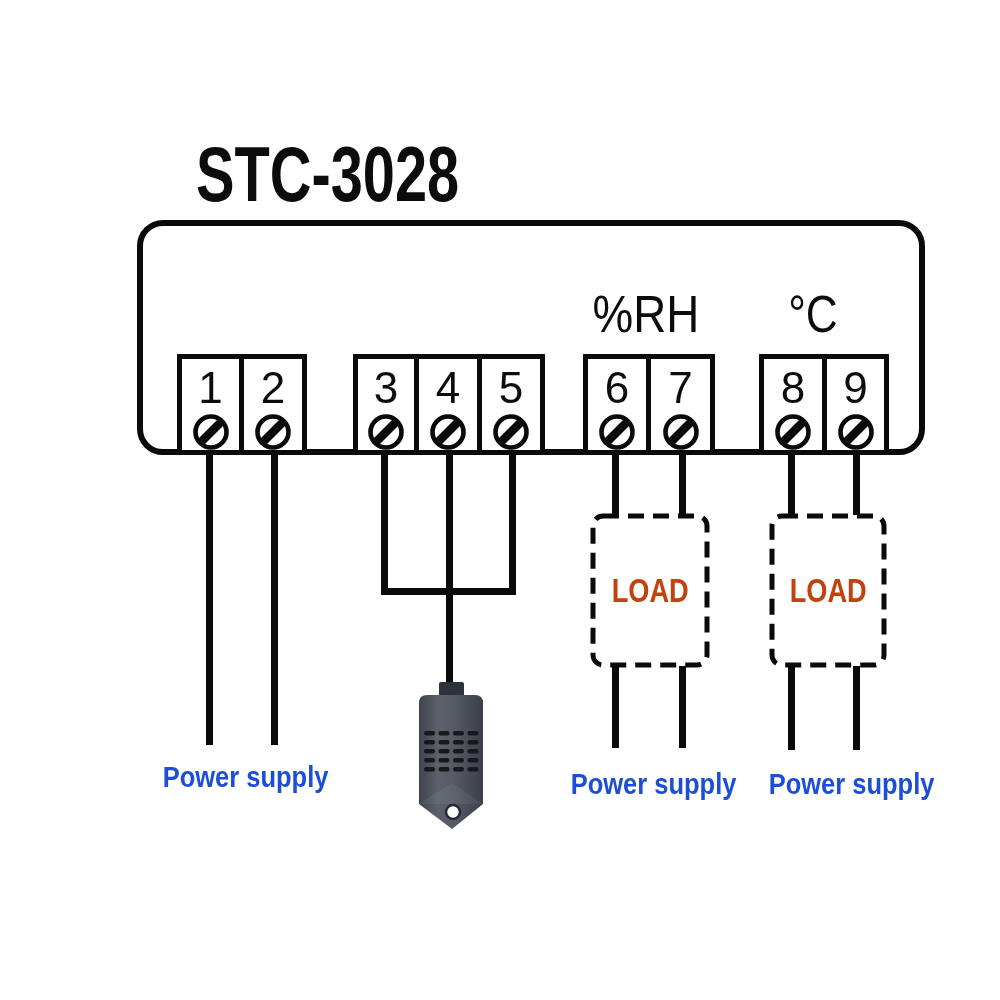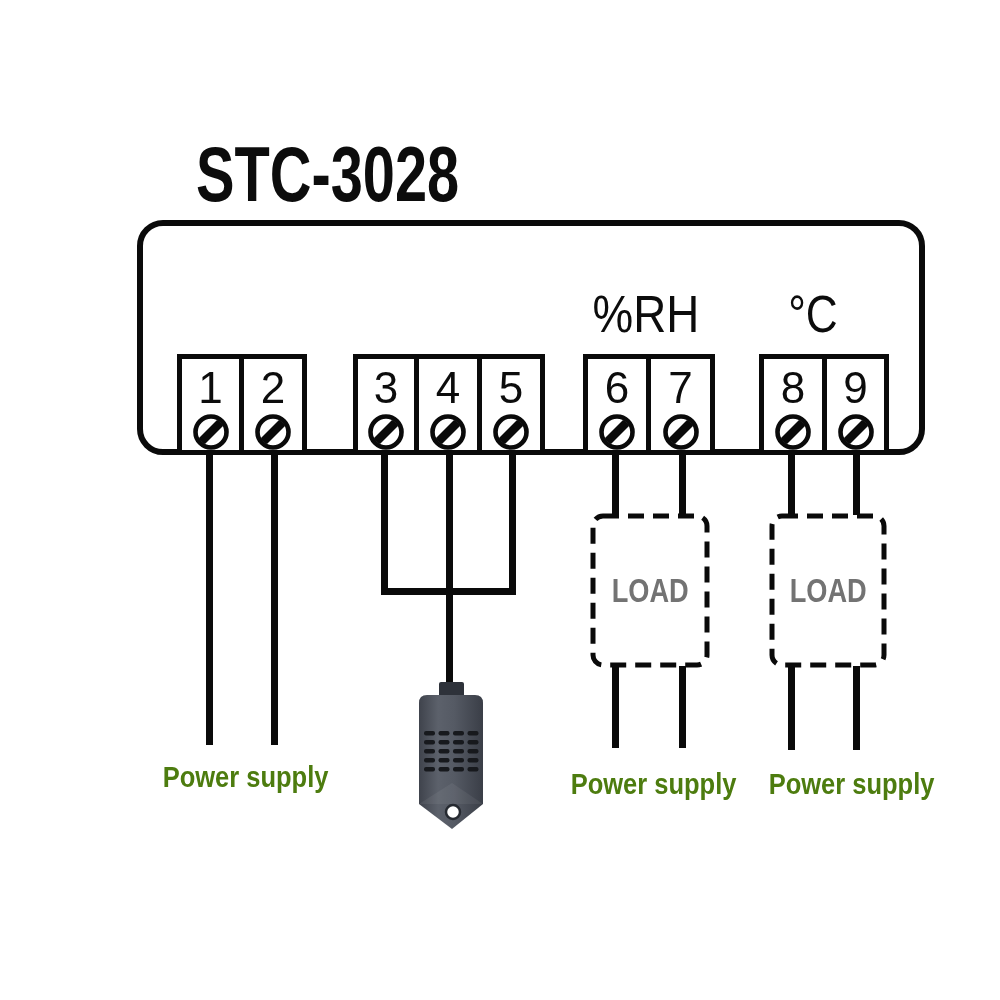--- a/index.html
+++ b/index.html
@@ -37,26 +37,26 @@
   }
   .screw{position:absolute;left:50%;margin-left:-20px;top:53px;width:40px;height:40px;}
   
   .wire{position:absolute;width:7px;background:#0a0a0a;}
   .hwire{position:absolute;height:7px;background:#0a0a0a;}
   
   .loadbox{position:absolute;width:120px;height:155px;}
   .loadbox svg{position:absolute;left:0;top:0;}
   .loadlabel{
     position:absolute;left:0;top:0;width:100%;height:100%;display:flex;
-    align-items:center;justify-content:center;font-size:34px;font-weight:700;color:#737373;
+    align-items:center;justify-content:center;font-size:34px;font-weight:700;color:#c2410c;
   }
   
   .blabel{
     position:absolute;width:240px;text-align:center;font-size:30px;font-weight:700;
-    line-height:1.1;white-space:nowrap;color:#4d7c0f;
+    line-height:1.1;white-space:nowrap;color:#1d4ed8;
   }
   .vlabel{
     position:absolute;width:160px;text-align:center;font-size:31px;font-weight:400;
     line-height:1.1;white-space:nowrap;color:#0c0c0c;
   }
   .sensor-svg{position:absolute;left:377px;top:676px;width:86px;height:160px;}
 </style>
 </head>
 <body>
 

